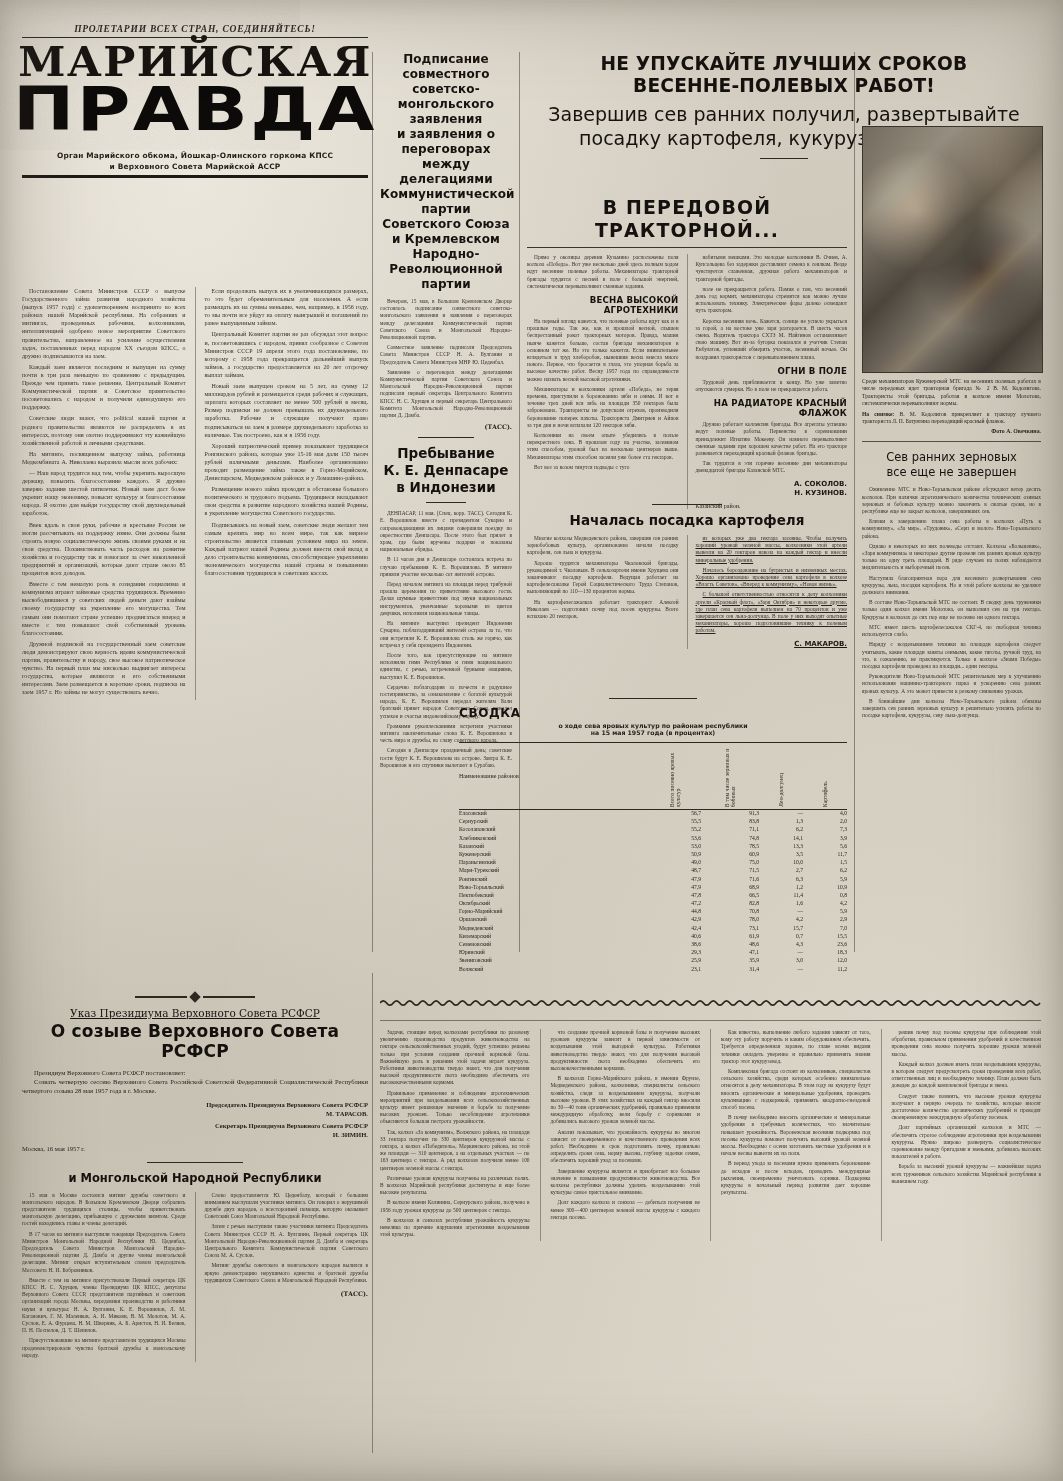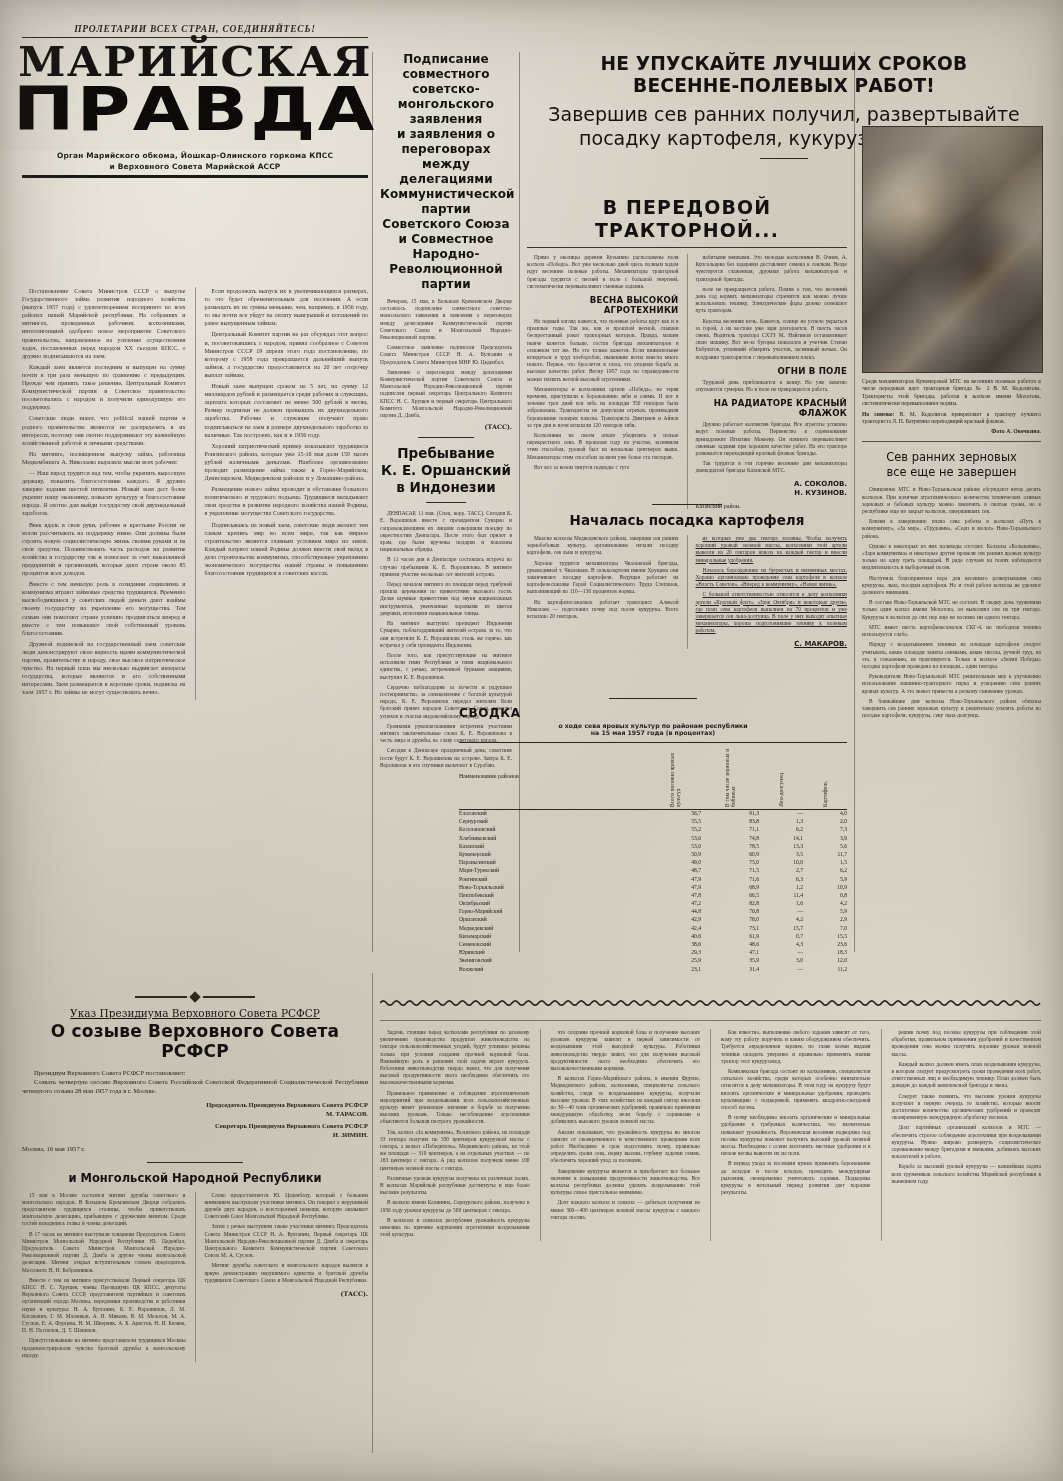--- a/index.html
+++ b/index.html
@@ -261,33 +261,33 @@
 
   <div style="position:absolute;left:358px;top:34px;width:132px;">
     <div class="hl-center-sans" id="c3h">
           <div>Подписание совместного</div>
           <div>советско-монгольского</div>
           <div>заявления</div>
           <div>и заявления о переговорах</div>
           <div>между делегациями</div>
           <div>Коммунистической партии</div>
           <div>Советского Союза</div>
-          <div>и Совместное Народно-</div>
+          <div>и Кремлевском Народно-</div>
           <div>Революционной партии</div>
         </div>
     <div class="col-text tiny" style="margin-top:6px;" id="c3b">
           <p>Вечером, 15 мая, в Большом Кремлевском Дворце состоялось подписание совместного советско-монгольского заявления и заявления о переговорах между делегациями Коммунистической партии Советского Союза и Монгольской Народно-Революционной партии.</p>
           <p>Совместное заявление подписали Председатель Совета Министров СССР Н. А. Булганин и Председатель Совета Министров МНР Ю. Цеденбал.</p>
           <p>Заявление о переговорах между делегациями Коммунистической партии Советского Союза и Монгольской Народно-Революционной партии подписали первый секретарь Центрального Комитета КПСС Н. С. Хрущев и первый секретарь Центрального Комитета Монгольской Народно-Революционной партии Д. Дамба.</p>
         </div>
     <div class="src src-r">(ТАСС).</div>
     <hr class="rule-short">
     <div class="hl-mid" style="margin-top:4px;" id="c3vh">
           <div>Пребывание</div>
-          <div>К. Е. Оршанский</div>
+          <div>К. Е. Денпасаре</div>
           <div>в Индонезии</div>
         </div>
     <hr class="rule-short" style="width:40px;margin:6px auto 7px;">
     <div class="col-text tiny" id="c3vb">
           <p>ДЕНПАСАР, 11 мая. (Спец. корр. ТАСС). Сегодня К. Е. Ворошилов вместе с президентом Сукарно и сопровождающими их лицами совершили поездку по окрестностям Денпасара. После этого был прилет в храм, где были вручены подарки и показаны национальные обряды.</p>
           <p>В 11 часов дня в Денпасаре состоялась встреча по случаю пребывания К. Е. Ворошилова. В митинге приняли участие несколько сот жителей острова.</p>
           <p>Перед началом митинга на площади перед трибуной прошла церемония по приветствию высокого гостя. Делая шумные приветствия под звуки национальных инструментов, увенчанные хоровыми из цветов девушки, исполняли национальные танцы.</p>
           <p>На митинге выступил президент Индонезии Сукарно, поблагодаривший жителей острова за то, что они встретили К. Е. Ворошилова столь же горячо, как встречал у себя президента Индонезии.</p>
           <p>После того, как присутствующие на митинге исполнили гимн Республики и гимн национального единства, с речью, встреченной бурными овациями, выступил К. Е. Ворошилов.</p>
           <p>Сердечно поблагодарив за почести и радушное гостеприимство, за ознакомление с богатой культурой народа, К. Е. Ворошилов передал жителям Бали братский привет народов Советского Союза, пожелал успехов и счастья индонезийскому народу.</p>

